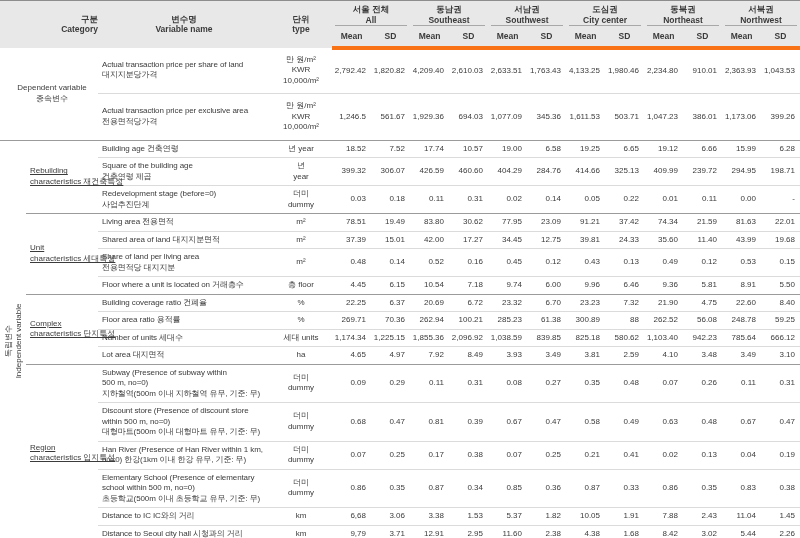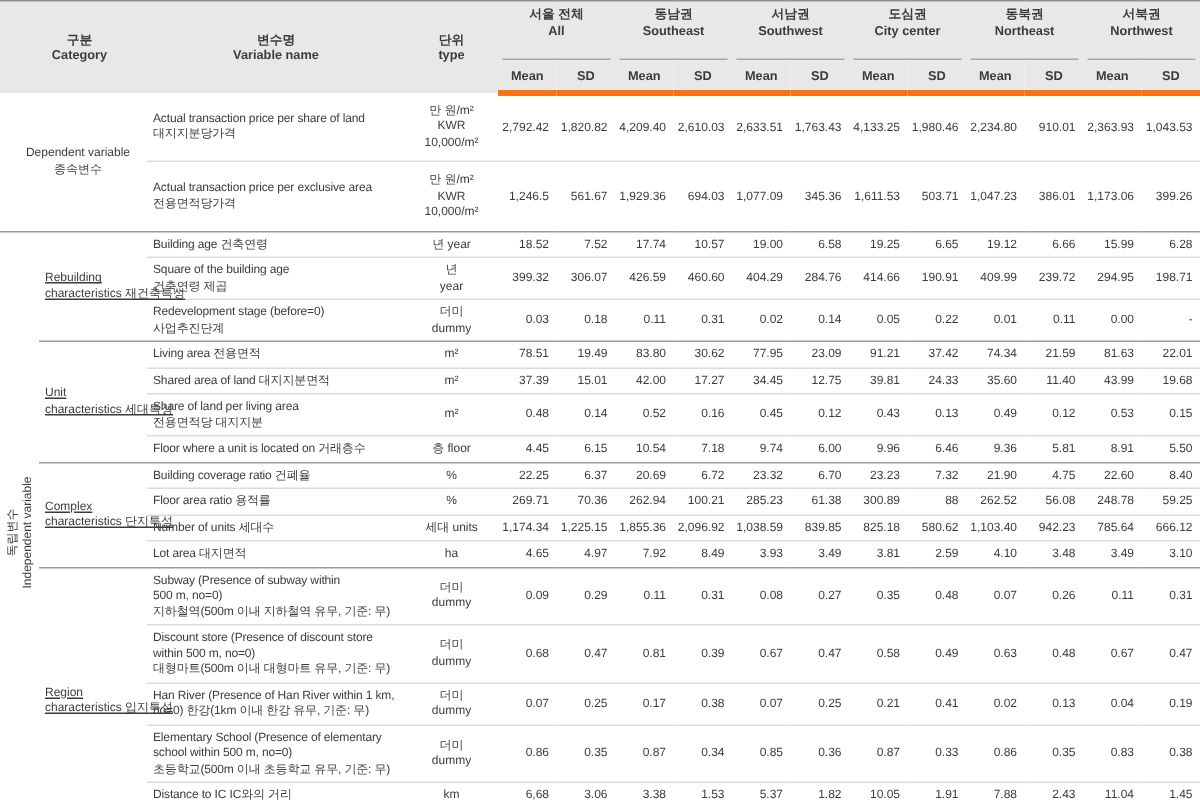--- a/index.html
+++ b/index.html
@@ -1,23 +1,23 @@
 <!DOCTYPE html>
 <html><head>
 <meta charset="utf-8">
 <style>
   html,body{margin:0;padding:0;background:#ffffff;}
   body{width:800px;height:538px;overflow:hidden;font-family:"Liberation Sans","DejaVu Sans",sans-serif;}
   table{width:800px;border-collapse:collapse;table-layout:fixed;
         border-top:1px solid #8d8d8d;border-bottom:2px solid #3f3f3f;}
   th,td{color:#3b3b3b;font-size:8.5px;line-height:10.5px;box-sizing:border-box;}
   thead th{background:#e8e8e8;font-weight:700;text-align:center;vertical-align:middle;padding:2px 0;}
-  thead th.catH{text-align:center;padding-left:8px;}
+  thead th.catH{text-align:right;padding-left:8px;}
   thead tr.msdrow th{border-bottom:4px solid #f97316;padding:3px 0 4px;}
-  .gwrap{margin:0 3px;padding:1px 0 14px;border-bottom:1px solid #a8a8a8;}
+  .gwrap{margin:0 3px;padding:1px 0 0;border-bottom:1px solid #a8a8a8;}
   tbody td{border-bottom:1px solid #dbdbdb;vertical-align:middle;padding:3px 2px;}
   tbody td.name{text-align:left;padding-left:4px;font-size:8px;letter-spacing:-0.1px;}
   tbody td.name div,tbody td.subcat div{white-space:nowrap;overflow:visible;}
   tbody td.unitc{text-align:center;padding:3px 0;font-size:8px;}
   tbody td.num{text-align:right;padding-right:5px;font-size:8px;}
   tbody td.deplabel{text-align:center;padding-left:8px;font-size:8px;}
   tbody td.subcat{text-align:left;padding-left:4px;font-size:8px;text-decoration:underline;}
   tbody tr.dep>td{padding-top:7px;padding-bottom:7px;}
   tbody tr.send>td,tbody td.send{border-bottom:1px solid #9b9b9b;}
   tbody td.rot{padding:0;position:relative;}
@@ -202,21 +202,21 @@
           <div>년</div>
           <div>year</div>
         </td>
         <td class="num">399.32</td>
         <td class="num">306.07</td>
         <td class="num">426.59</td>
         <td class="num">460.60</td>
         <td class="num">404.29</td>
         <td class="num">284.76</td>
         <td class="num">414.66</td>
-        <td class="num">190.91</td>
+        <td class="num">325.13</td>
         <td class="num">409.99</td>
         <td class="num">239.72</td>
         <td class="num">294.95</td>
         <td class="num">198.71</td>
       </tr>
       <tr class="send">
         <td class="name">
           <div>Redevelopment stage (before=0)</div>
           <div>사업추진단계</div>
         </td>

